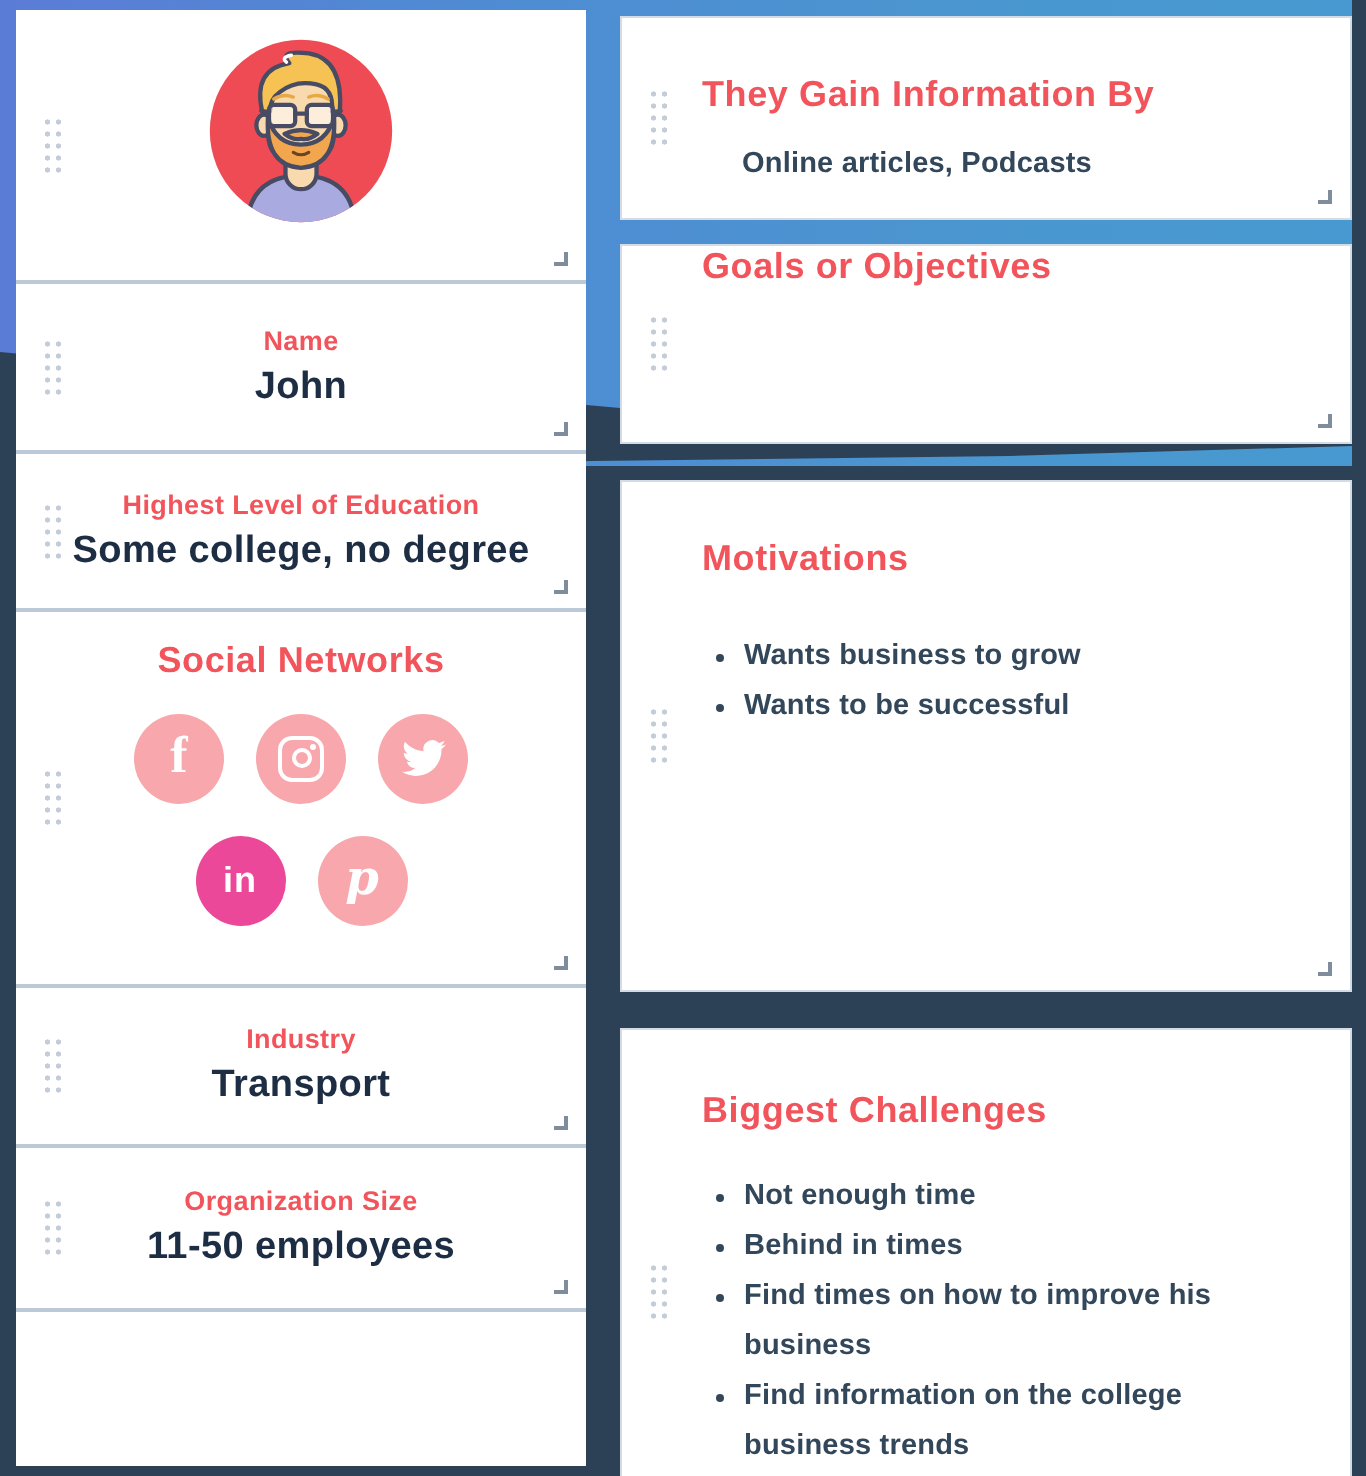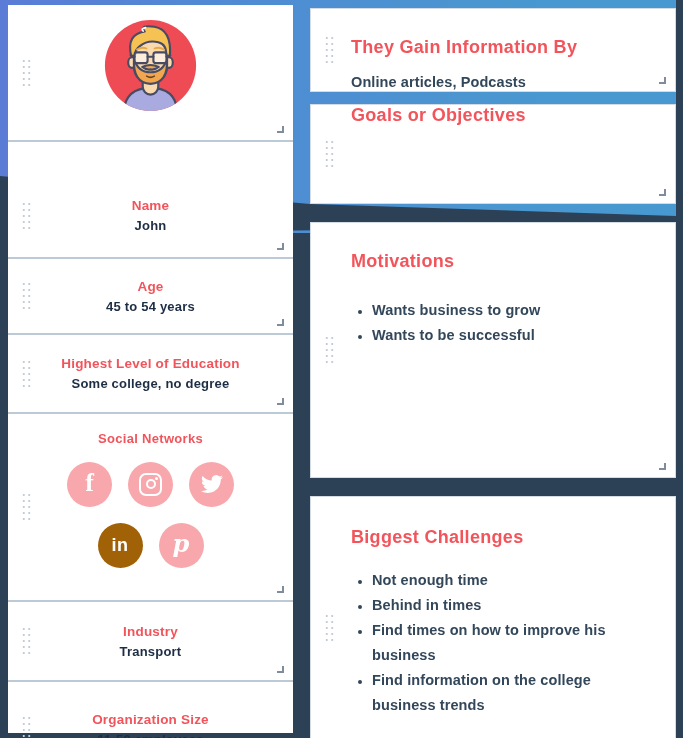--- a/index.html
+++ b/index.html
@@ -32,42 +32,42 @@
   .left-col {
     position:absolute; left:8px; top:5px; width:285px; height:728px;
     background:#fff; display:flex; flex-direction:column;
   }
   .lcard {
     position:relative; border-bottom:2px solid #bccad8; flex:0 0 auto;
     display:flex; flex-direction:column; align-items:center; justify-content:center;
     text-align:center; padding:0 26px;
   }
   .llabel { color:#f2545b; font-weight:700; font-size:13.5px; letter-spacing:.2px; }
-  .lvalue { color:#1d2d44; font-weight:700; font-size:13px; margin-top:5px; letter-spacing:.2px; }
+  .lvalue { color:#1d2d44; font-weight:700; font-size:19px; margin-top:5px; letter-spacing:.2px; }
   .avatar-wrap { position:relative; top:-5px; }
   
-  .social-title { color:#f2545b; font-weight:700; font-size:13px; letter-spacing:.3px; margin-bottom:16px; }
+  .social-title { color:#f2545b; font-weight:700; font-size:18px; letter-spacing:.3px; margin-bottom:16px; }
   .srow { display:flex; justify-content:center; gap:16px; margin-bottom:16px; }
   .srow:last-child { margin-bottom:0; }
   .sicon {
     width:45px; height:45px; border-radius:50%; background:#f8a8ac; color:#fff;
     display:flex; align-items:center; justify-content:center; cursor:pointer;
   }
-  .sicon.selected { background:#a16207; }
+  .sicon.selected { background:#ec4899; }
   .fb-glyph { font-weight:700; font-size:26px; font-family:"Liberation Serif",serif; position:relative; top:-1px; }
   .in-glyph { font-weight:700; font-size:18px; letter-spacing:.5px; }
   .pin-glyph { font-weight:700; font-size:24px; font-family:"DejaVu Serif",serif; font-style:italic; position:relative; top:-2px; }
   .ig-box { width:23px; height:23px; border:2px solid #fff; border-radius:7px; position:relative; }
   .ig-box .lens { position:absolute; left:50%; top:50%; width:10px; height:10px; border:2px solid #fff; border-radius:50%; transform:translate(-50%,-50%); }
   .ig-box .dot { position:absolute; right:2px; top:2px; width:3px; height:3px; background:#fff; border-radius:50%; }
   
   .right-col { position:absolute; left:310px; top:8px; width:366px; display:flex; flex-direction:column; }
   .rcard { position:relative; background:#fff; border:1px solid #d3dbe4; padding:0 34px 0 40px; }
   .rtitle { color:#f2545b; font-weight:700; font-size:18px; letter-spacing:.3px; }
-  .rtext { color:#33475b; font-weight:700; font-size:14.5px; letter-spacing:.1px; }
+  .rtext { color:#33475b; font-weight:700; font-size:14.5px; letter-spacing:.1px;margin-left:20px; }
   ul.rlist { margin:0; padding-left:21px; color:#33475b; }
   ul.rlist li { font-weight:700; font-size:14.5px; line-height:25px; letter-spacing:.1px; color:#33475b; }
   ul.rlist li::marker { color:#33475b; font-size:.85em; }
 </style>
 </head>
 <body>
 
 <div class="stage">
   <div class="bg-blue"></div>
   <div class="bg-band"></div>
@@ -97,33 +97,27 @@
             <path d="M54 32.5 q5 -2 10 1" fill="none" stroke="#e8a944" stroke-width="1.8"></path>
             <rect x="33.5" y="36.5" width="13.5" height="11" rx="2.5" fill="rgba(255,255,255,.55)"></rect>
             <rect x="53" y="36.5" width="13.5" height="11" rx="2.5" fill="rgba(255,255,255,.55)"></rect>
             <path d="M47 41 h6 M33.5 41 l-4 -1.5 M66.5 41 l4 -1.5" fill="none"></path>
           </g>
         </svg>
       </div>
       <span class="resize"></span>
     </div>
 
-    <div class="lcard" style="height:85px;margin-top:32px;">
+    <div class="lcard" style="height:85px;">
       <span class="drag"></span>
       <div class="llabel">Name</div>
       <div class="lvalue">John</div>
       <span class="resize"></span>
     </div>
 
-    <div class="lcard" style="height:76px;">
-      <span class="drag"></span>
-      <div class="llabel">Age</div>
-      <div class="lvalue">45 to 54 years</div>
-      <span class="resize"></span>
-    </div>
 
     <div class="lcard" style="height:79px;">
       <span class="drag"></span>
       <div class="llabel">Highest Level of Education</div>
       <div class="lvalue">Some college, no degree</div>
       <span class="resize"></span>
     </div>
 
     <div class="lcard" style="height:188px;">
       <span class="drag"></span>
@@ -155,31 +149,31 @@
       <span class="resize"></span>
     </div>
 
     <div class="lcard" style="height:80px;">
       <span class="drag"></span>
       <div class="llabel">Industry</div>
       <div class="lvalue">Transport</div>
       <span class="resize"></span>
     </div>
 
-    <div class="lcard" style="height:97px;">
+    <div class="lcard" style="height:82px;">
       <span class="drag"></span>
       <div class="llabel">Organization Size</div>
       <div class="lvalue">11-50 employees</div>
       <span class="resize"></span>
     </div>
   </div>
 
   <div class="right-col">
 
-    <div class="rcard" style="height:84px; padding-top:28px;">
+    <div class="rcard" style="height:102px; padding-top:28px;">
       <span class="drag"></span>
       <div class="rtitle">They Gain Information By</div>
       <div class="rtext" style="margin-top:16px;">Online articles, Podcasts</div>
       <span class="resize"></span>
     </div>
 
     <div class="rcard" style="height:100px; margin-top:12px; ">
       <span class="drag"></span>
       <div class="rtitle">Goals or Objectives</div>
       <span class="resize"></span>

